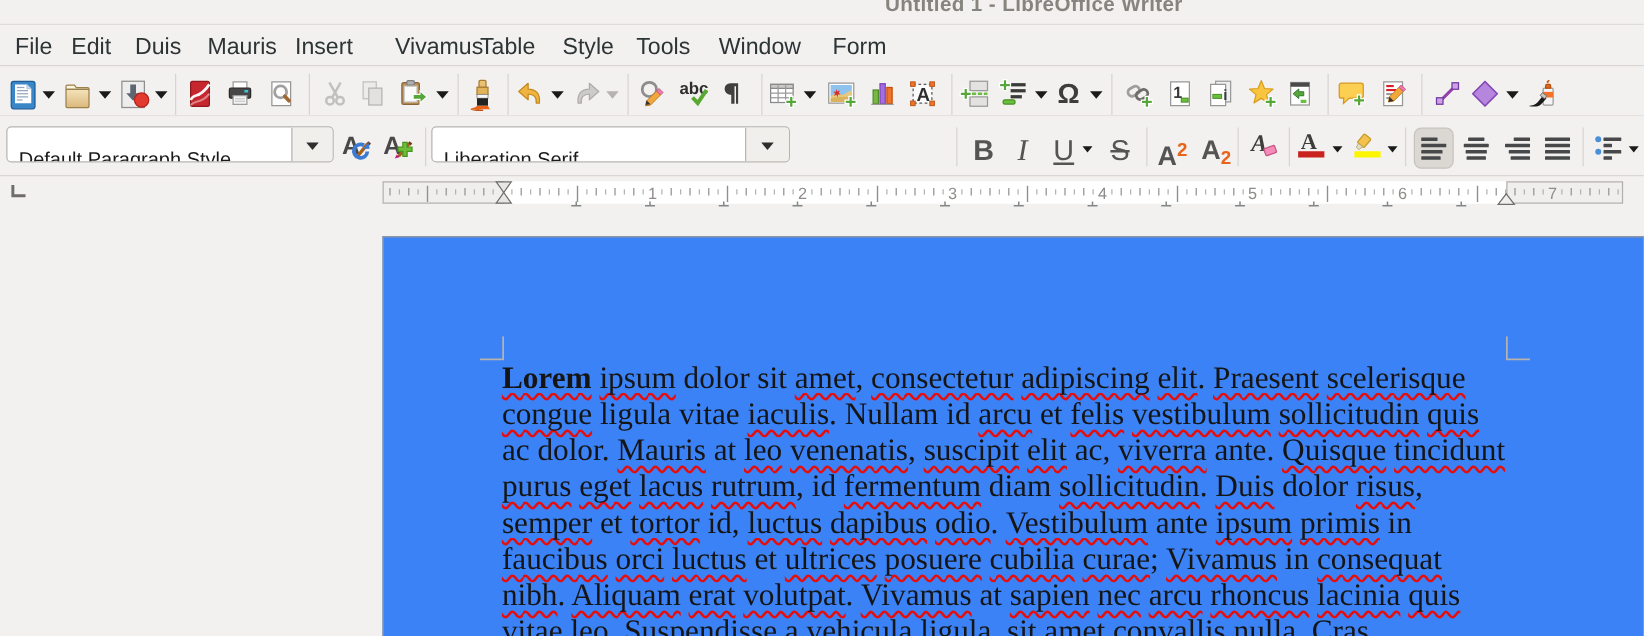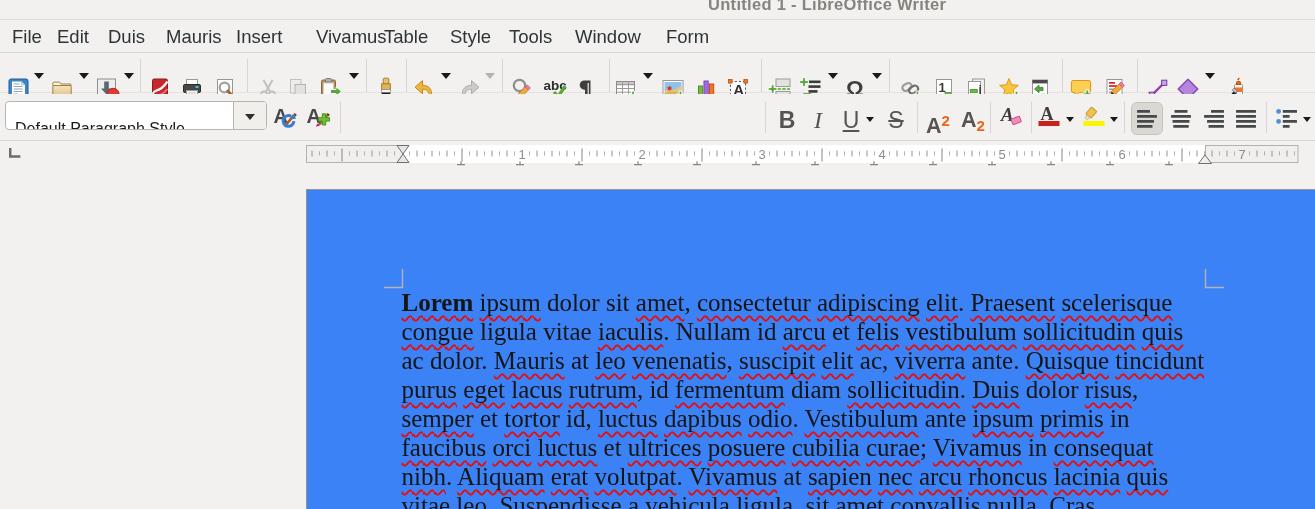--- a/index.html
+++ b/index.html
@@ -10,21 +10,21 @@
 #titlebar { left:0; top:0; width:1315px; height:20px; background:#f3f1ef; border-bottom:1px solid #dedbd8; }
 #title-text { left:708px; top:-5px; font-size:16.5px; font-weight:bold; color:#87847f; letter-spacing:0.3px; }
 
 #menubar { left:0; top:20px; width:1315px; height:33px; background:#f3f1ef; border-bottom:1px solid #d9d6d3; }
 .menu { top:6px; font-size:18.5px; color:#2d3436; }
 
 #toolbar1 { left:0; top:54px; width:1315px; height:39px; background:#f3f1ef; border-bottom:1px solid #e5e2df; }
 #toolbar2 { left:0; top:94px; width:1315px; height:47px; background:#f3f1ef; border-bottom:1px solid #d9d6d3; }
 .sep1 { top:5px; width:1px; height:33px; background:#d7d4d1; }
 .sep2 { top:8px; width:1px; height:31px; background:#d7d4d1; }
-.ic { width:24px; height:24px; top:9px;margin-top:14px; }
+.ic { width:24px; height:24px; top:9px; }
 .ic svg, .ic2 svg { position:absolute; left:0; top:0; overflow:visible; }
 .dd { width:0; height:0; border-left:5.5px solid transparent; border-right:5.5px solid transparent; border-top:6.5px solid #1a1a1a; top:19px; }
 .ddg { border-top-color:#b5b2af; }
 
 .combo { top:7px; height:29px; background:#fff; border:1px solid #b8b5b1; border-radius:4px; overflow:hidden; }
 .combo .btn { position:absolute; right:0; top:0; bottom:0; background:#f1efec; border-left:1px solid #b8b5b1; }
 .combo .arr { position:absolute; width:0; height:0; border-left:5px solid transparent; border-right:5px solid transparent; border-top:6px solid #2e2e2e; top:12px; }
 .combo .txt { position:absolute; left:9px; top:18px; font-size:16px; color:#1a1a1a; }
 
 #docarea { left:0; top:142px; width:1315px; height:367px; background:#f2f1f0; }
@@ -385,20 +385,25 @@
 <div class="abs ic2" style="left:306px">
       <svg width="24" height="24" viewBox="0 0 24 24">
         <text x="0.5" y="19" font-family="Liberation Sans" font-size="20" font-weight="bold" fill="#484848">A</text>
         <path d="M12.5 19.5 l7.5-9.3 2.2 1.8 -7.7 9.1 -2.9 1 z" fill="#a85f1e"></path>
         <path d="M20.3 10.6 l2.2 1.8 1.3-1.6 -2.2-1.8 z" fill="#6e3a0e"></path>
         <path d="M9.8 22.8 l3.8-1.3 -2.2-2 z" fill="#c2187e"></path>
         <path d="M16.3 9.8 h3.4 v3.9 h3.9 v3.4 h-3.9 v3.9 h-3.4 v-3.9 h-3.9 v-3.4 h3.9 z" fill="#6fbe3a" stroke="#47941a"></path>
       </svg>
     </div>
 <div class="abs sep2" style="left:340px"></div>
+    <div class="abs combo" style="left:345px;width:287px">
+      <div class="txt">Liberation Serif</div>
+      <div class="btn" style="width:35px"></div>
+      <div class="arr" style="right:12px"></div>
+    </div>
 <div class="abs sep2" style="left:765px"></div>
 <div class="abs lb" style="left:774px"><span style="font-weight:bold">B</span></div>
 <div class="abs lb" style="left:805px"><span style="font-style:italic;font-family:'Liberation Serif';font-size:24px">I</span></div>
 <div class="abs lb" style="left:838px"><span style="text-decoration:underline">U</span></div>
 <div class="abs dds" style="left:866px"></div>
 <div class="abs lb" style="left:883px"><span style="text-decoration:line-through">S</span></div>
 <div class="abs sep2" style="left:917px"></div>
 <div class="abs lb" style="left:925px;font-size:21.5px"><span style="font-weight:bold">A</span><sup style="color:#e8641a;font-weight:bold;font-size:15px;vertical-align:7px">2</sup></div>
 <div class="abs lb" style="left:960px;font-size:21.5px"><span style="font-weight:bold">A</span><sub style="color:#e8641a;font-weight:bold;font-size:15px;vertical-align:-4px">2</sub></div>
 <div class="abs sep2" style="left:990px"></div>

